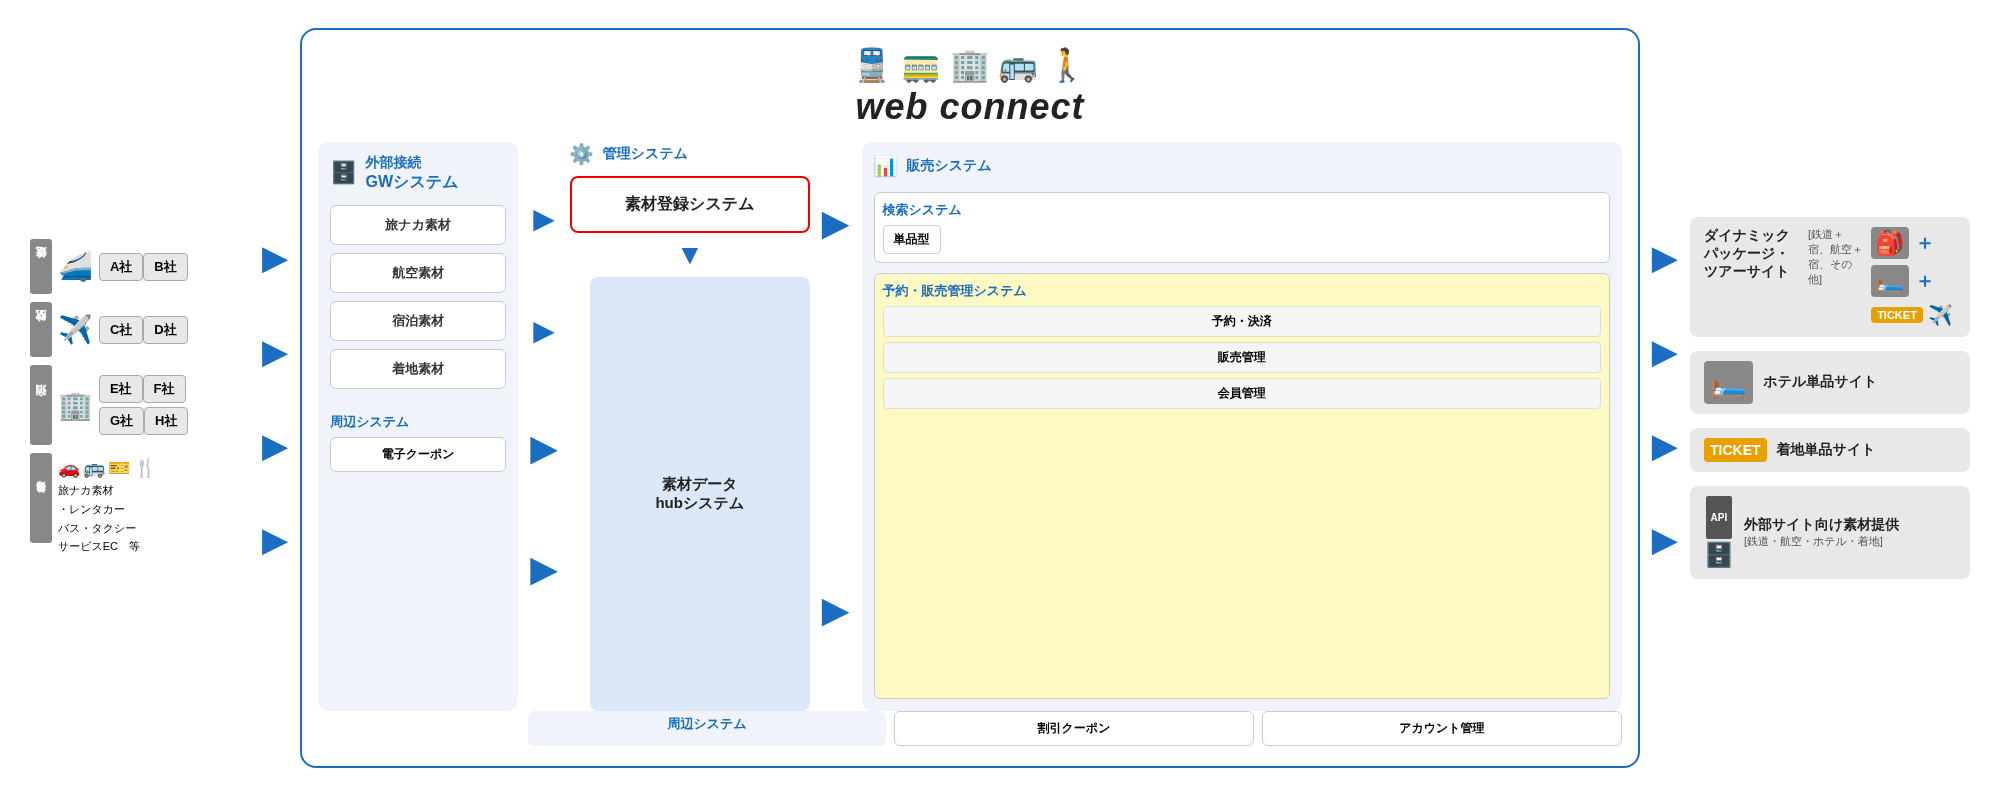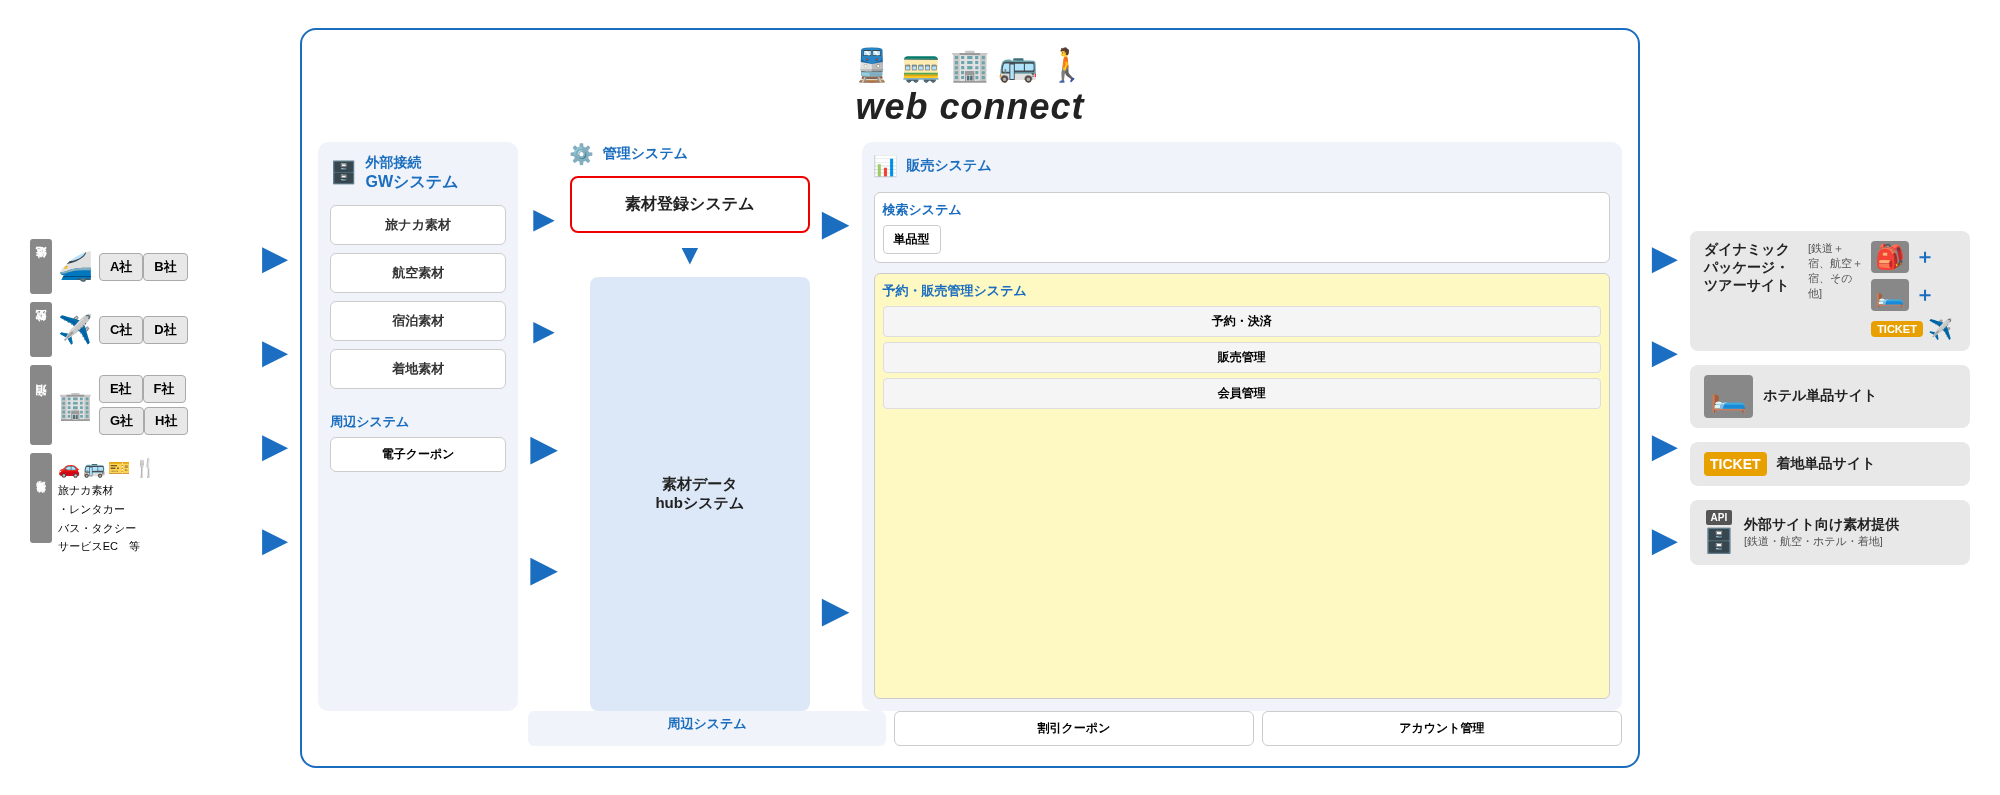--- a/index.html
+++ b/index.html
@@ -563,21 +563,21 @@
       <span class="site-title">ホテル単品サイト</span>
     </div>
 
     <div class="site-box">
       <span style="background:#e8a000; border-radius:4px; padding:4px 6px; font-size:14px; font-weight:bold; color:#fff;">TICKET</span>
       <span class="site-title">着地単品サイト</span>
     </div>
 
     <div class="site-box">
       <div style="display:flex; flex-direction:column; align-items:center; gap:2px;">
-        <span style="background:#555; color:#fff; font-size:10px; font-weight:bold; padding:2px 5px; border-radius:2px;">API</span>
+        <span style="background:#555; color:#fff; font-size:10px; font-weight:bold; padding:16px 5px; border-radius:2px;">API</span>
         <span style="font-size:24px;">🗄️</span>
       </div>
       <div>
         <div class="site-title">外部サイト向け素材提供</div>
         <div class="site-subtitle">[鉄道・航空・ホテル・着地]</div>
       </div>
     </div>
 
   </div>
 

